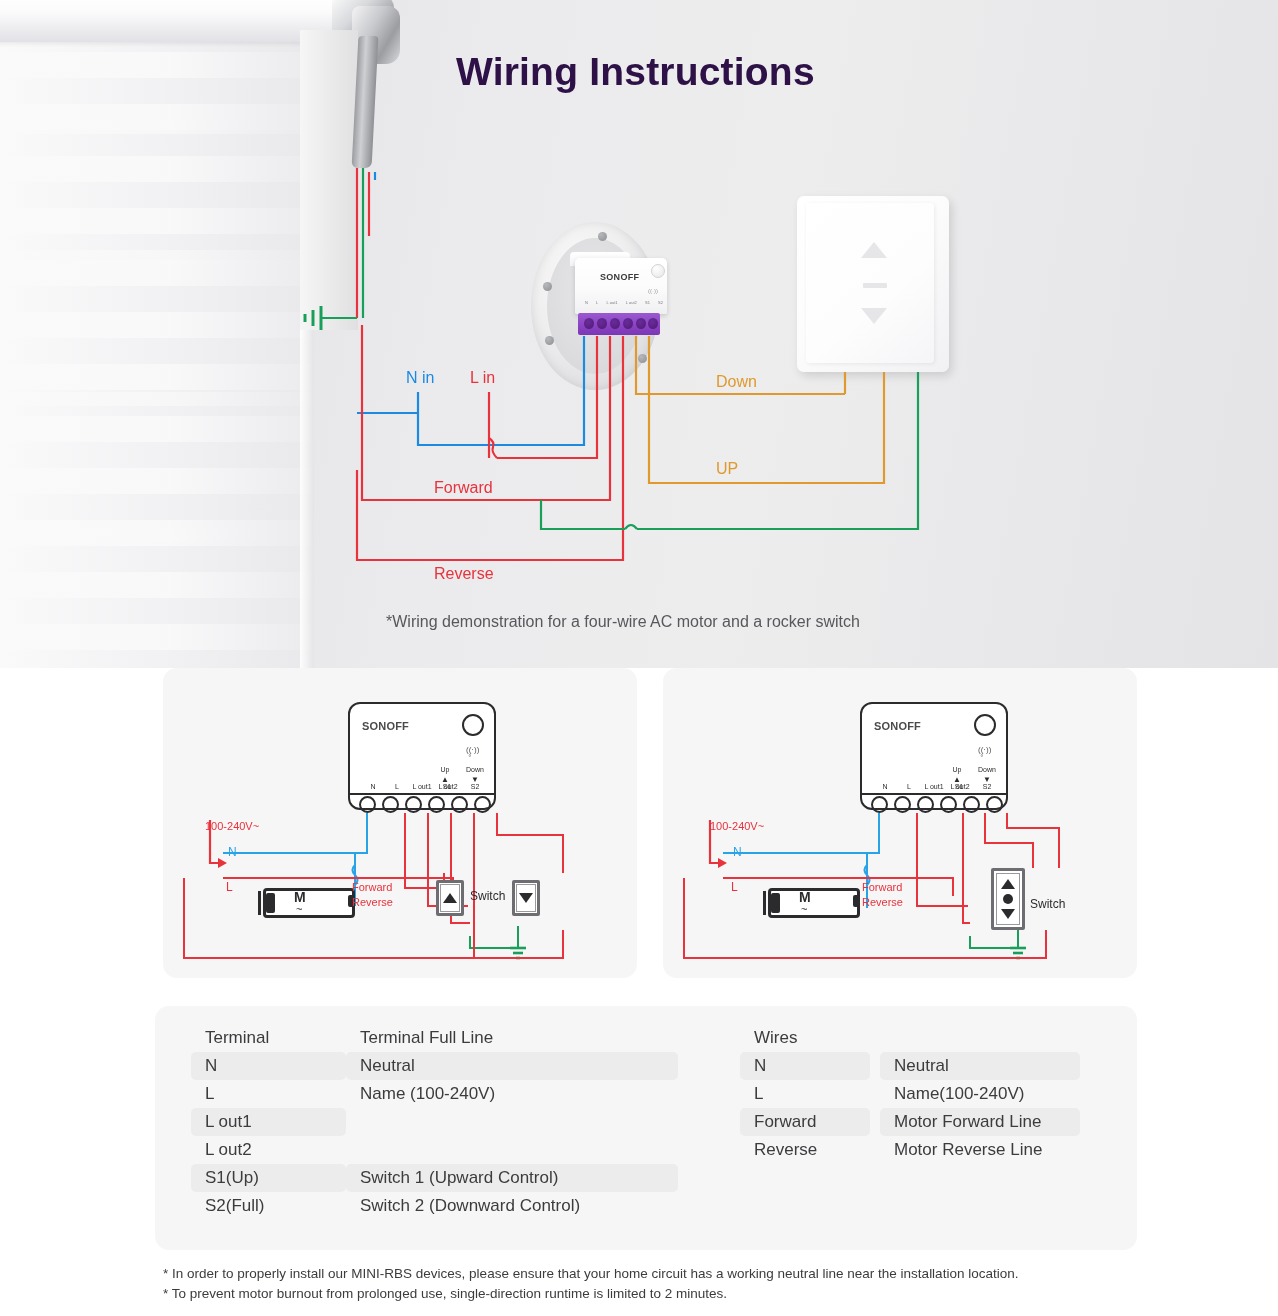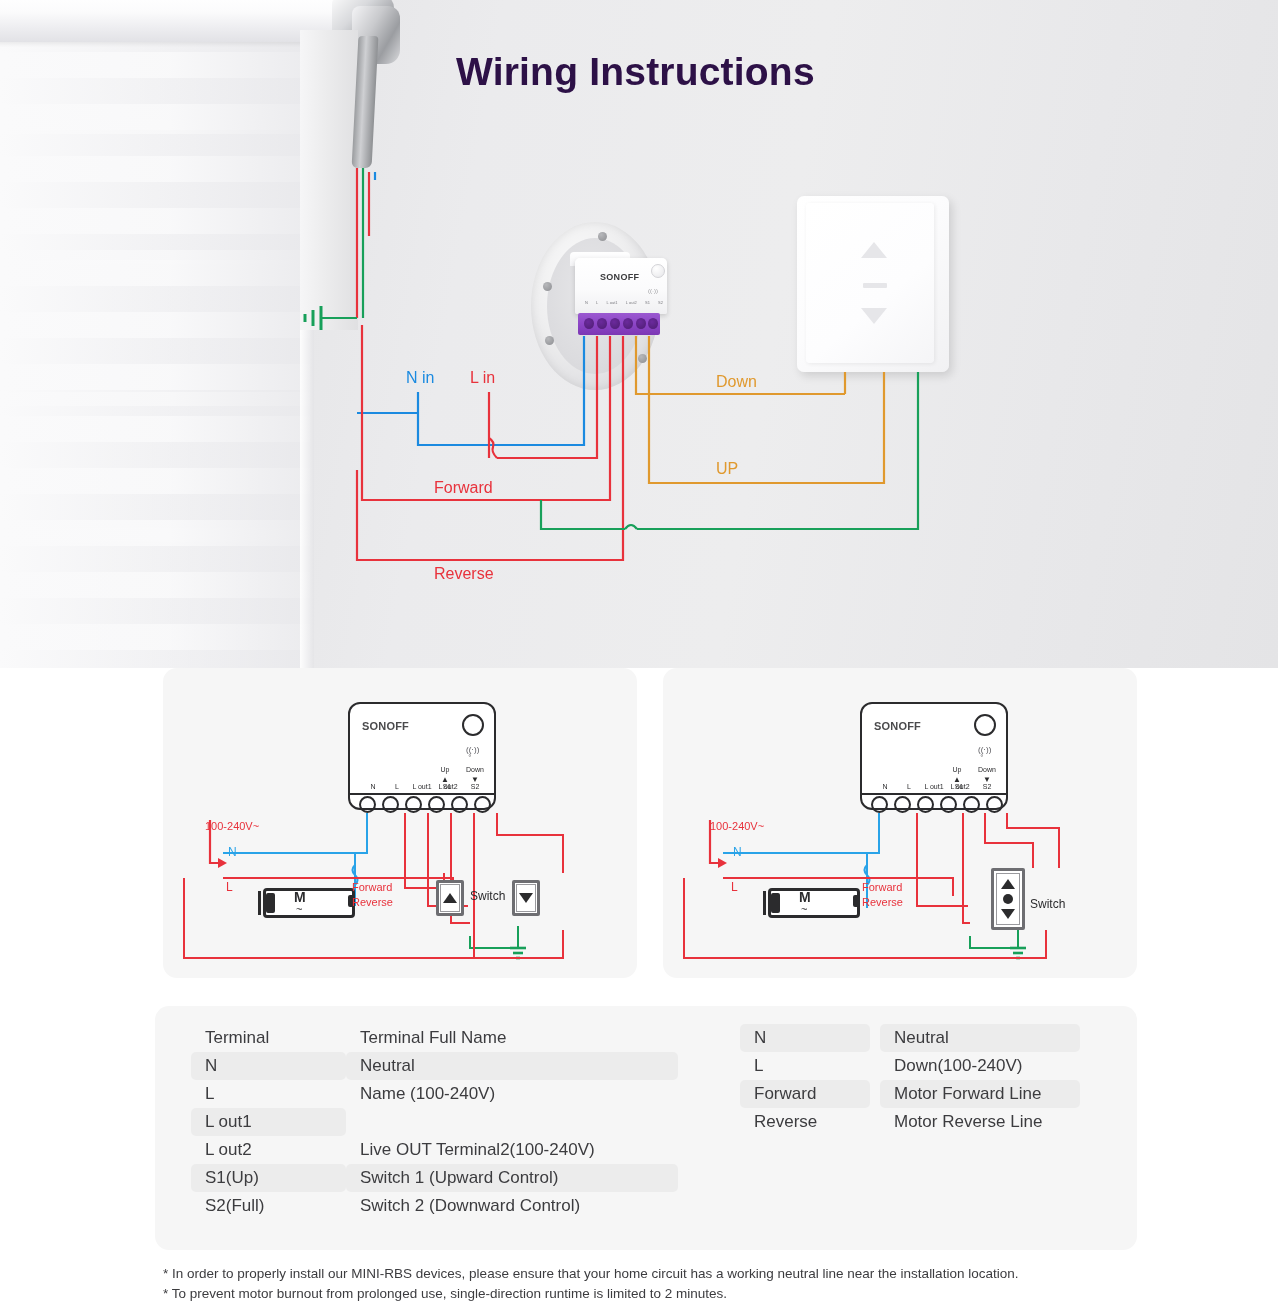--- a/index.html
+++ b/index.html
@@ -302,20 +302,21 @@
 
   <div class="title">Wiring Instructions</div>
 
   <div class="wlabel blue" style="left:406px; top:369px">N in</div>
   <div class="wlabel red" style="left:470px; top:369px">L in</div>
   <div class="wlabel red" style="left:434px; top:479px">Forward</div>
   <div class="wlabel red" style="left:434px; top:565px">Reverse</div>
   <div class="wlabel orange" style="left:716px; top:373px">Down</div>
   <div class="wlabel orange" style="left:716px; top:460px">UP</div>
 
+  <div class="caption">*Wiring demonstration for a four-wire AC motor and a rocker switch</div>
 </div>
 
 <div class="card left"></div>
 
 <div class="mini-dev" style="left:348px; top:702px"></div>
 <div class="mini-logo" style="left:362px; top:720px">SONOFF</div>
 <div class="mini-btn" style="left:462px; top:714px"></div>
 <div class="mini-wifi" style="left:466px; top:746px">((·))<br>&nbsp;°</div>
 <div class="mini-ud" style="left:432px; top:766px; width:26px">Up</div>
 <div class="mini-ud" style="left:460px; top:766px; width:30px">Down</div>
@@ -456,55 +457,58 @@
 <div class="ar-up" style="left:1001px; top:879px"></div>
 <div class="ar-dot" style="left:1003px; top:894px"></div>
 <div class="ar-dn" style="left:1001px; top:909px"></div>
 <div class="sw-label" style="left:1030px; top:897px">Switch</div>
 
 <div class="tables">
 
   <div class="tbl" style="left:36px; top:18px; width:495px">
     <div class="trow">
       <div class="cell thead" style="width:155px">Terminal</div>
-      <div class="cell thead" style="width:340px">Terminal Full Name</div>
+      <div class="cell thead" style="width:340px">Terminal Full Line</div>
     </div>
     <div class="trow">
       <div class="cell alt" style="width:155px">N</div>
       <div class="cell alt" style="width:332px">Neutral</div>
     </div>
     <div class="trow">
       <div class="cell" style="width:155px">L</div>
       <div class="cell" style="width:332px">Name (100-240V)</div>
     </div>
     <div class="trow">
       <div class="cell alt" style="width:155px">L out1</div>
     </div>
     <div class="trow">
       <div class="cell" style="width:155px">L out2</div>
-      <div class="cell" style="width:332px">Live OUT Terminal2(100-240V)</div>
     </div>
     <div class="trow">
       <div class="cell alt" style="width:155px">S1(Up)</div>
       <div class="cell alt" style="width:332px">Switch 1 (Upward Control)</div>
     </div>
     <div class="trow">
       <div class="cell" style="width:155px">S2(Full)</div>
       <div class="cell" style="width:332px">Switch 2 (Downward Control)</div>
     </div>
   </div>
 
   <div class="tbl" style="left:585px; top:18px; width:360px">
     <div class="trow">
+      <div class="cell thead" style="width:140px">Wires</div>
+      <div class="cell thead" style="width:210px"></div>
+    </div>
+    <div class="trow">
       <div class="cell alt" style="width:130px">N</div>
       <div class="cell alt" style="width:200px; margin-left:10px">Neutral</div>
     </div>
     <div class="trow">
       <div class="cell" style="width:130px">L</div>
-      <div class="cell" style="width:200px; margin-left:10px">Down(100-240V)</div>
+      <div class="cell" style="width:200px; margin-left:10px">Name(100-240V)</div>
     </div>
     <div class="trow">
       <div class="cell alt" style="width:130px">Forward</div>
       <div class="cell alt" style="width:200px; margin-left:10px">Motor Forward Line</div>
     </div>
     <div class="trow">
       <div class="cell" style="width:130px">Reverse</div>
       <div class="cell" style="width:200px; margin-left:10px">Motor Reverse Line</div>
     </div>
   </div>

